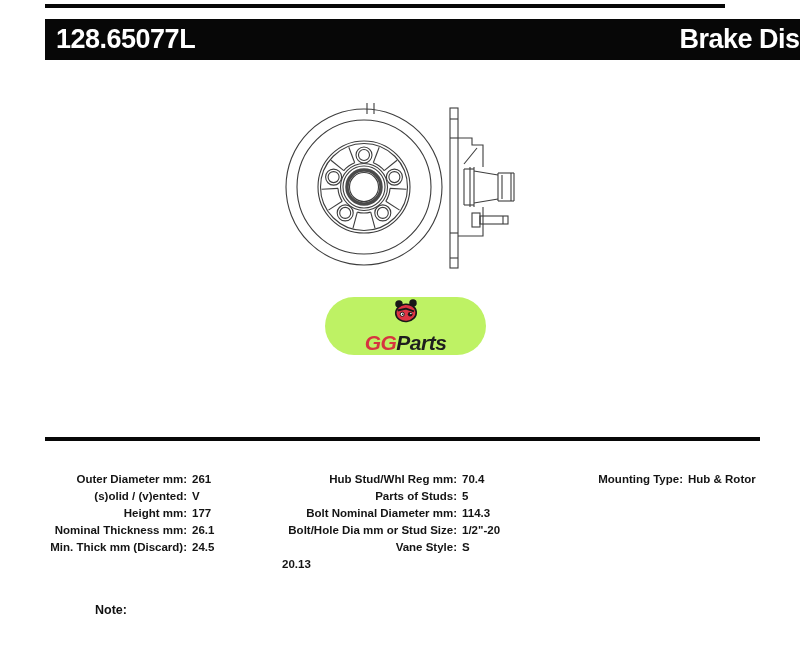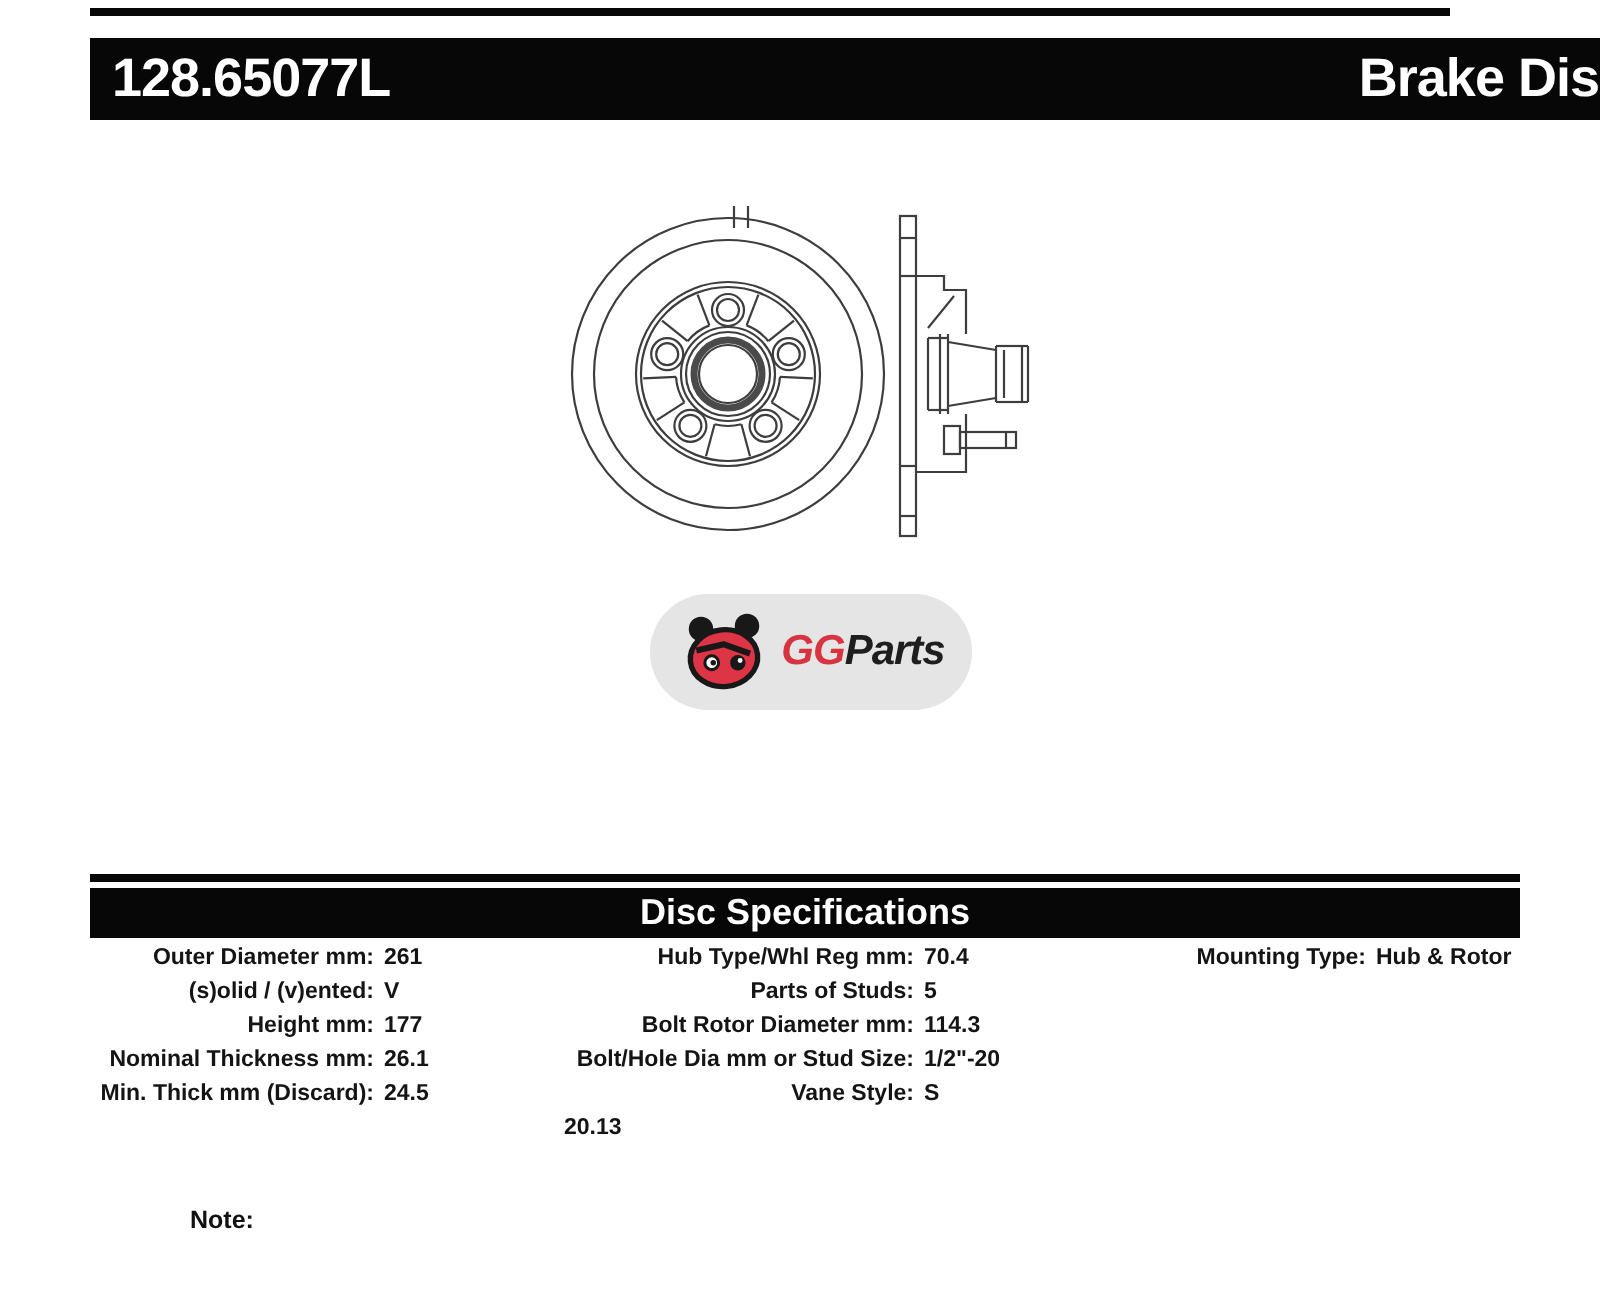--- a/index.html
+++ b/index.html
@@ -16,22 +16,22 @@
     position:absolute; left:45px; top:19px; width:780px; height:41px; background:#070707;
     color:#ffffff; display:flex; justify-content:space-between; align-items:center;
     padding:0 11px; font-size:27px; font-weight:bold; letter-spacing:-0.5px;
   }
   
   .drawing-wrap { position:absolute; left:270px; top:90px; width:260px; height:200px; }
   .drawing-wrap svg { display:block; }
   
   .logo-pill {
     position:absolute; left:325px; top:297px; width:161px; height:58px;
-    background:#e5e5e5; border-radius:29px; display:flex; align-items:center;
-    justify-content:center; gap:6px;
+    background:#bef264; border-radius:29px; display:flex; align-items:center;
+    justify-content:center; gap:6px;flex-direction:column;
   }
   .logo-text { font-size:21px; font-weight:800; font-style:italic; letter-spacing:-0.5px; }
   .logo-text .gg { color:#d7343f; }
   .logo-text .parts { color:#1e1e1e; }
   
   .spec-rule {
     position:absolute; left:45px; top:437px; width:715px; height:4px; background:#070707;
   }
   .spec-banner {
     position:absolute; left:45px; top:444px; width:715px; height:25px; background:#070707;
@@ -158,21 +158,20 @@
       <circle cx="23" cy="37" r="1.8" fill="#181818"></circle>
       <circle cx="39" cy="37" r="5" fill="#181818"></circle>
       <circle cx="40.5" cy="35.5" r="1.6" fill="#ffffff"></circle>
     </svg>
     <div class="logo-text">
       <span class="gg">GG</span><span class="parts">Parts</span>
     </div>
   </div>
 
   <div class="spec-rule"></div>
-  <div class="spec-banner">Disc Specifications</div>
 
   <div class="spec-col spec-col1">
     <div class="spec-row">
       <span class="spec-label">Outer Diameter mm:</span>
       <span class="spec-value">261</span>
     </div>
     <div class="spec-row">
       <span class="spec-label">(s)olid / (v)ented:</span>
       <span class="spec-value">V</span>
     </div>
@@ -185,29 +184,29 @@
       <span class="spec-value">26.1</span>
     </div>
     <div class="spec-row">
       <span class="spec-label">Min. Thick mm (Discard):</span>
       <span class="spec-value">24.5</span>
     </div>
   </div>
 
   <div class="spec-col spec-col2">
     <div class="spec-row">
-      <span class="spec-label">Hub Type/Whl Reg mm:</span>
+      <span class="spec-label">Hub Stud/Whl Reg mm:</span>
       <span class="spec-value">70.4</span>
     </div>
     <div class="spec-row">
       <span class="spec-label">Parts of Studs:</span>
       <span class="spec-value">5</span>
     </div>
     <div class="spec-row">
-      <span class="spec-label">Bolt Rotor Diameter mm:</span>
+      <span class="spec-label">Bolt Nominal Diameter mm:</span>
       <span class="spec-value">114.3</span>
     </div>
     <div class="spec-row">
       <span class="spec-label">Bolt/Hole Dia mm or Stud Size:</span>
       <span class="spec-value">1/2"-20</span>
     </div>
     <div class="spec-row">
       <span class="spec-label">Vane Style:</span>
       <span class="spec-value">S</span>
     </div>

